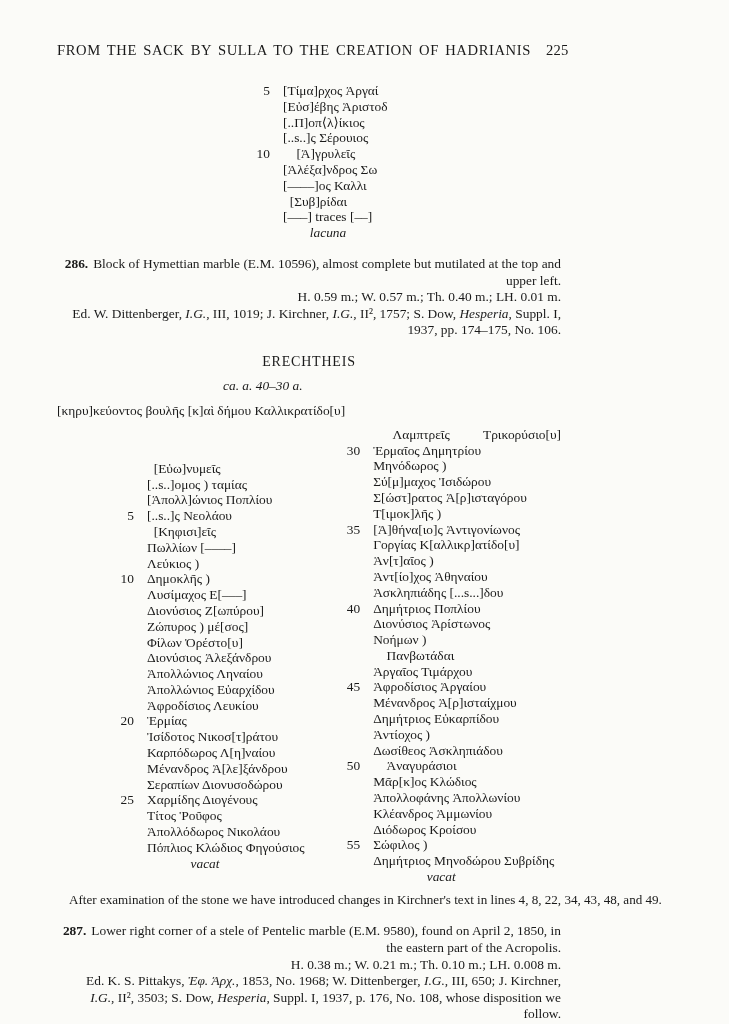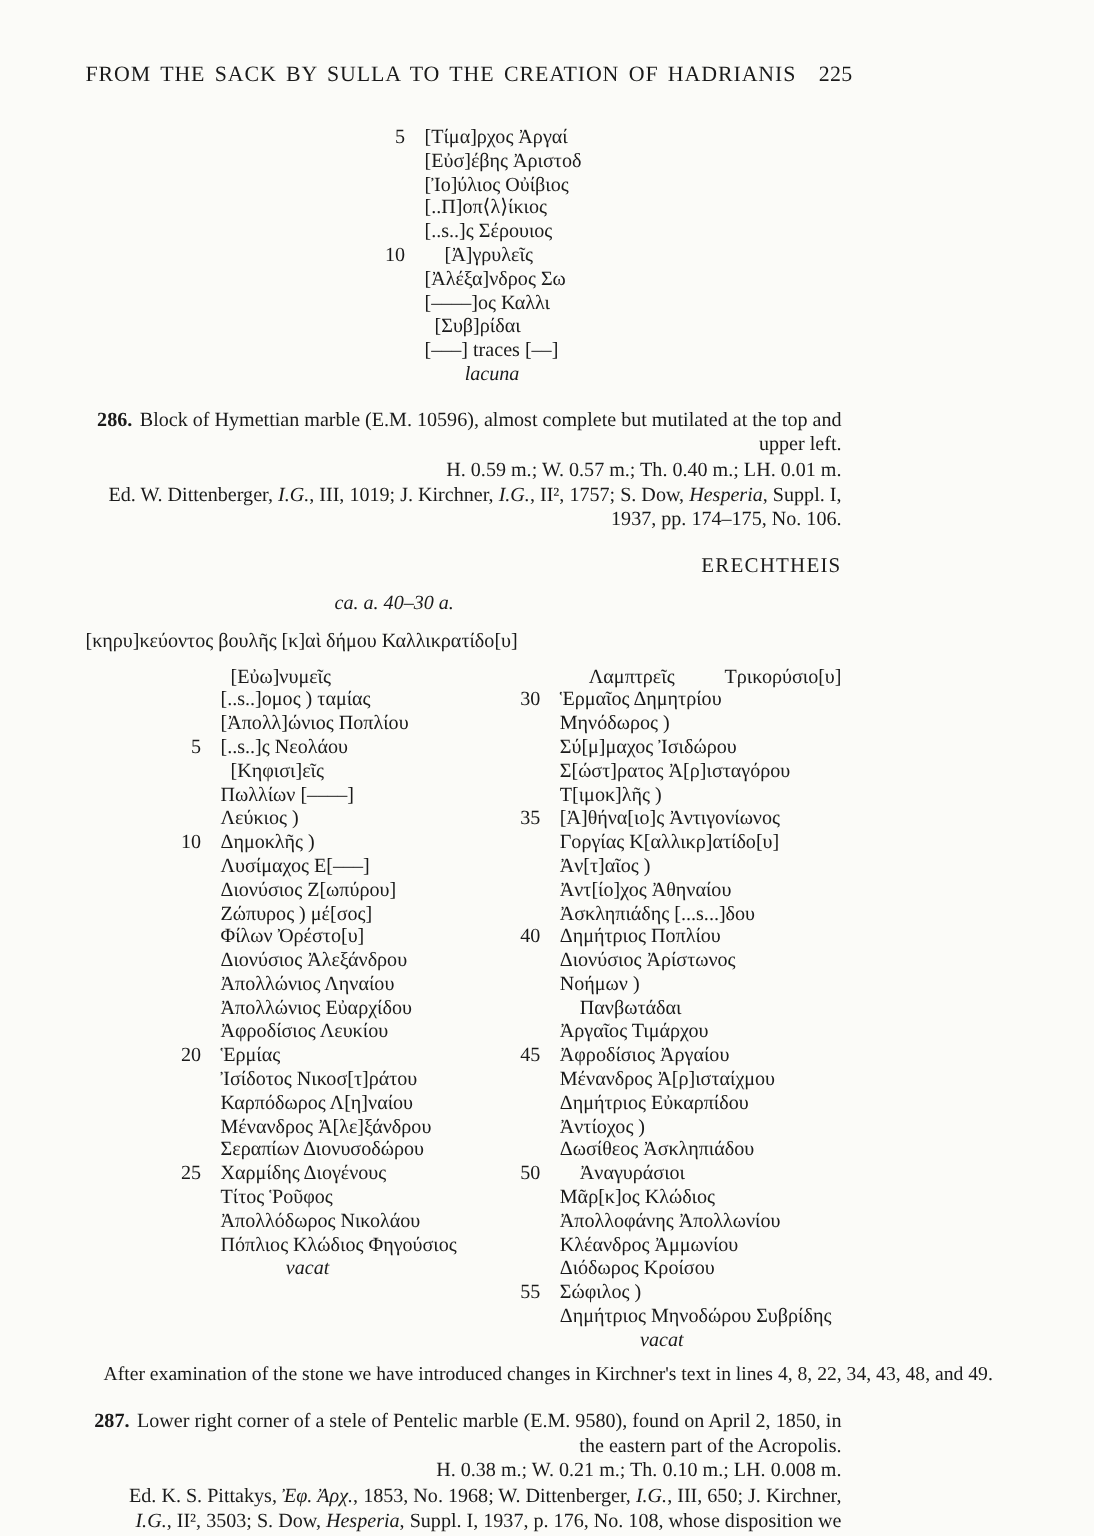--- a/index.html
+++ b/index.html
@@ -33,38 +33,38 @@
   .fragment { margin-left:196px; }
 
   .para { font-size:13.4px; line-height:16.6px;text-align:right; }
   .p-head { margin-top:15px; }
   .entry-num { font-weight:bold; margin-right:5px; }
   .indent { text-indent:13px; }
   .note { margin-top:7px; text-indent:12px; white-space:nowrap; font-size:13.1px; }
 
   .section-title {
     margin-top:15px;
-    text-align:right;
+    text-align:center;
     font-size:14px;
     font-weight:400;
     letter-spacing:0.8px;
   }
   .date-line {
     margin-top:8px;
     margin-left:166px;
     font-style:italic;
     font-size:13.4px;
   }
   .greek-heading {
     margin-top:9px;
     text-align:left;
     font-size:13.4px;
   }
   .columns { display:flex; margin-top:8px; margin-left:60px; }
-  .col-left { width:241px; }
+  .col-left { width:241px;margin-top:34px; }
   .col-right { flex:1; }
 </style>
 </head>
 <body>
 
 <div class="page">
 
   <header class="running-head"><span>FROM THE SACK BY SULLA TO THE CREATION OF HADRIANIS</span><span class="pageno">225</span></header>
 
   <section class="fragment greek">
@@ -73,24 +73,20 @@
         <div class="g-line">
           <span class="g-num">5</span>
           <span class="g-text">[Τίμα]ρχος Ἀργαί</span>
         </div>
 
         <div class="g-line">
           <span class="g-num"></span>
           <span class="g-text">[Εὐσ]έβης Ἀριστοδ</span>
         </div>
 
-        <div class="g-line">
-          <span class="g-num"></span>
-          <span class="g-text">[Ἰο]ύλιος Οὐίβιος</span>
-        </div>
 
         <div class="g-line">
           <span class="g-num"></span>
           <span class="g-text">[..Π]οπ⟨λ⟩ίκιος</span>
         </div>
 
         <div class="g-line">
           <span class="g-num"></span>
           <span class="g-text">[..s..]ς Σέρουιος</span>
         </div>

